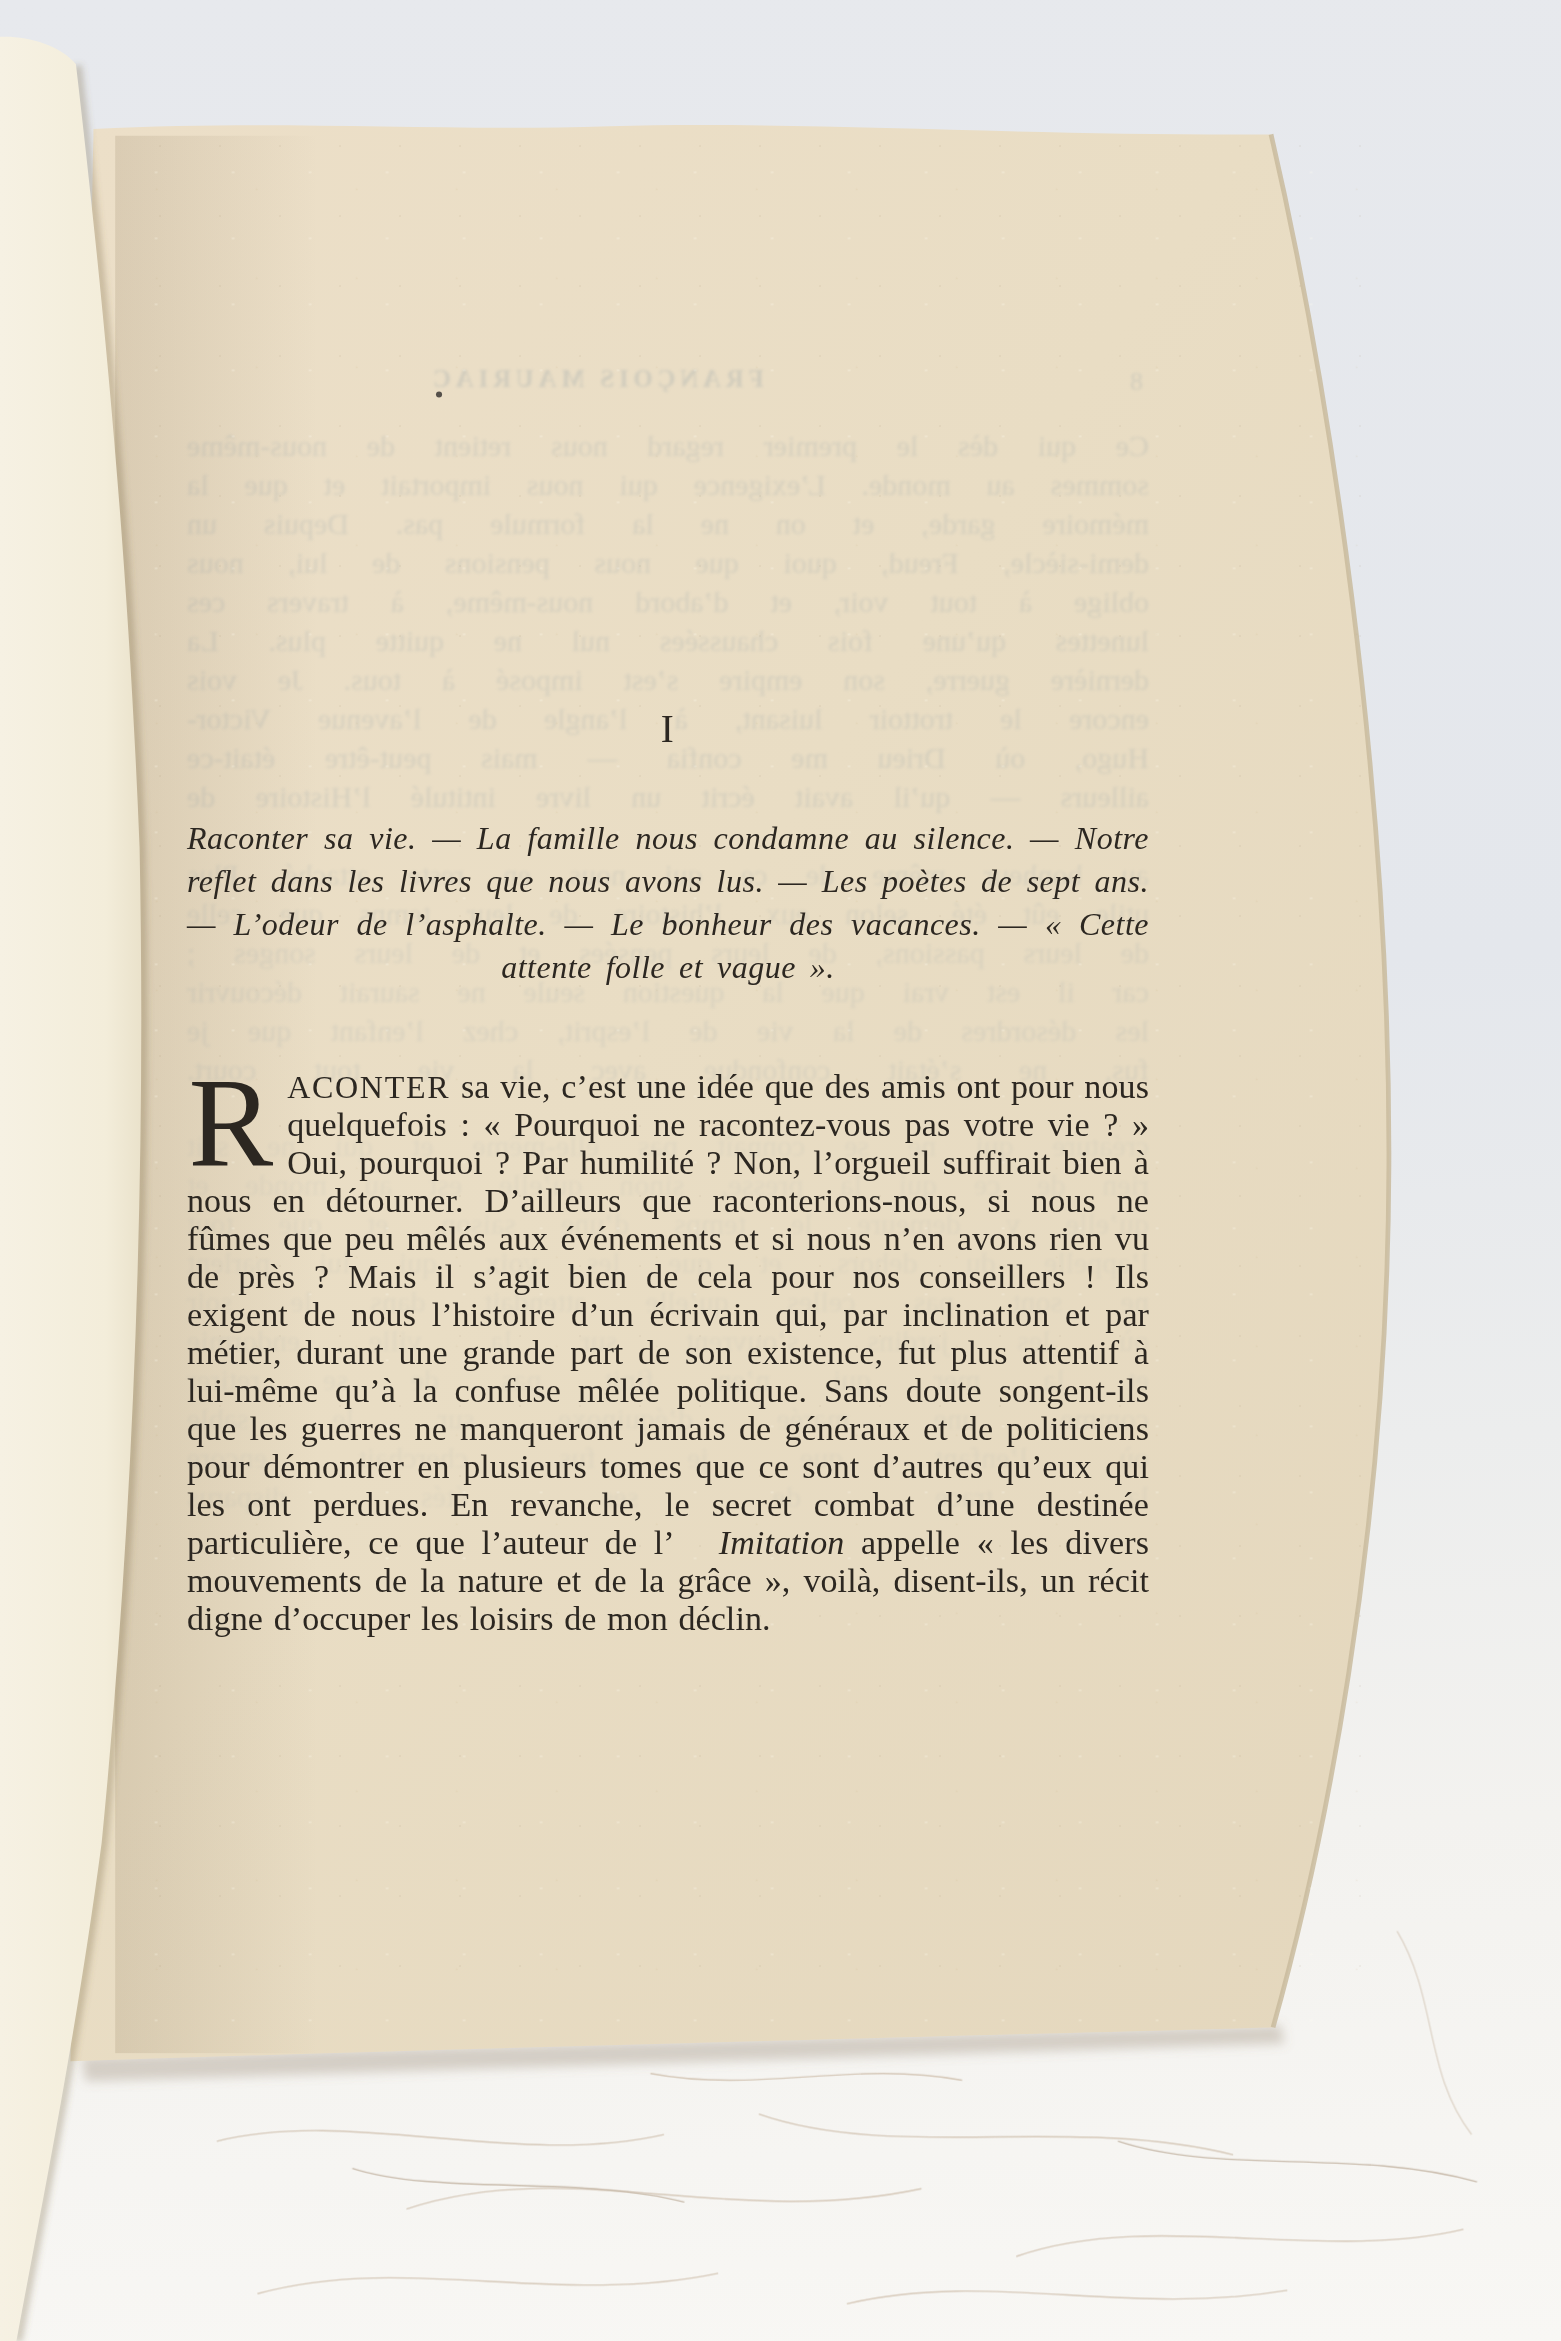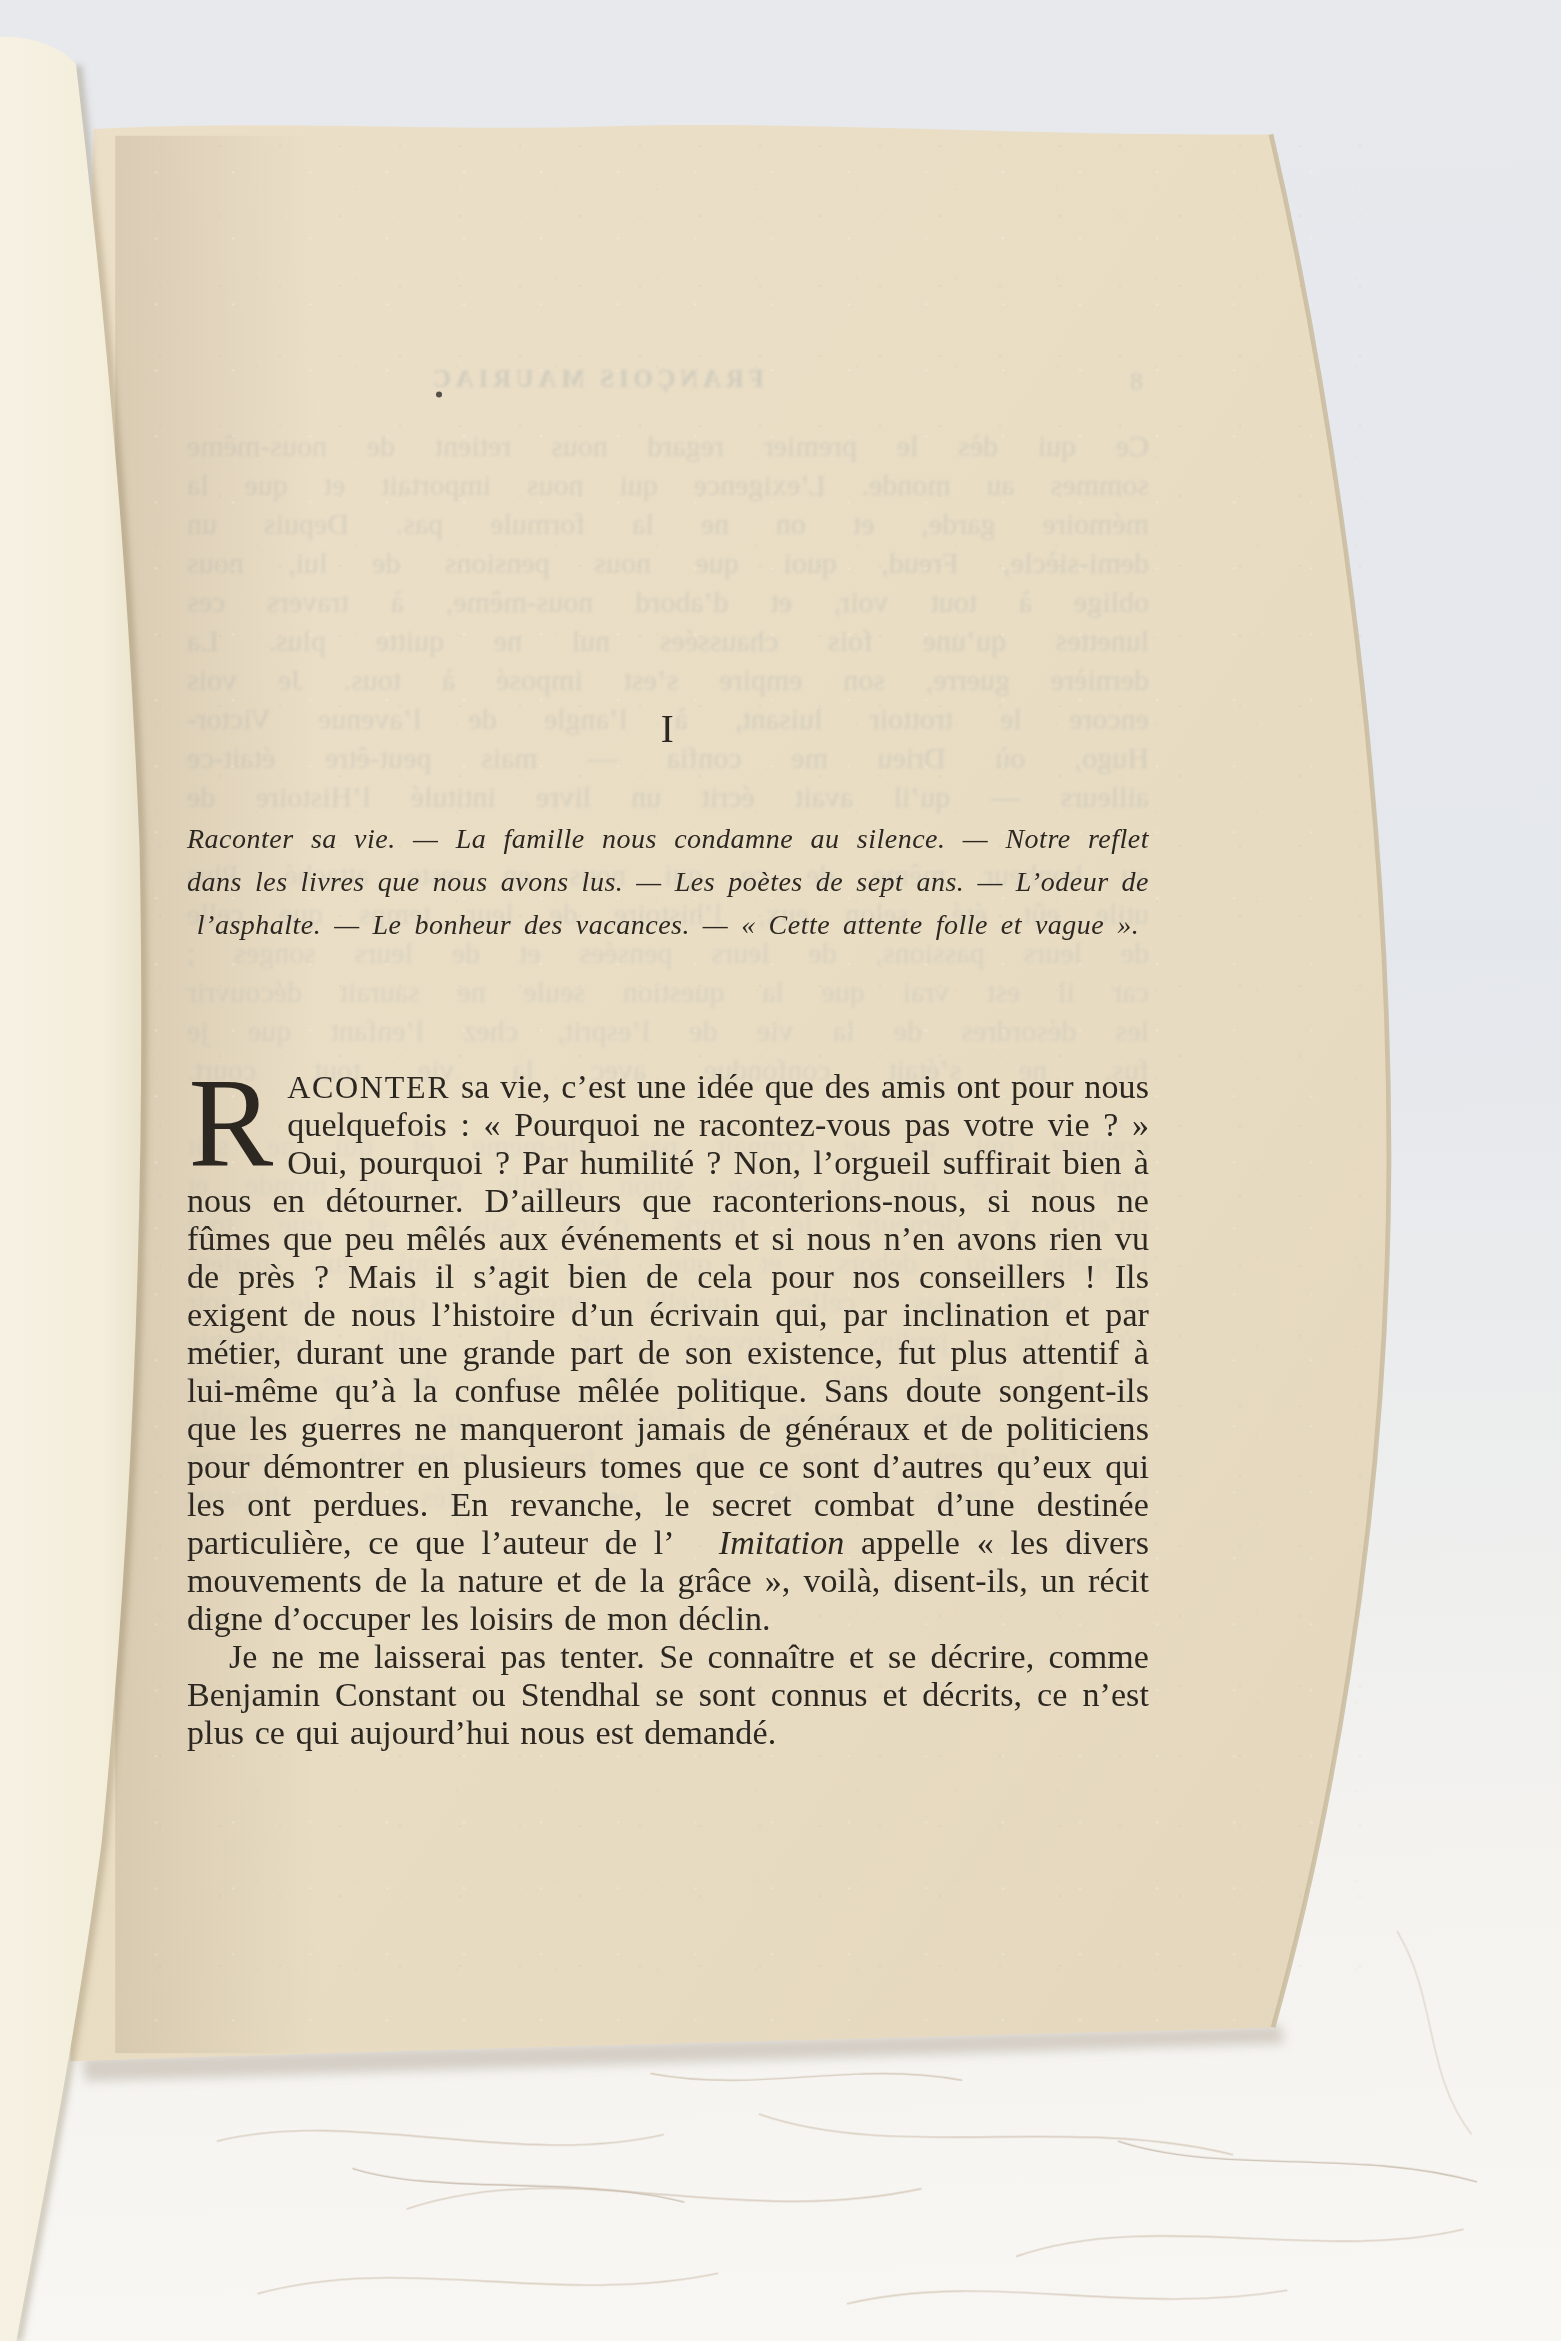--- a/index.html
+++ b/index.html
@@ -33,21 +33,21 @@
   #ghost-block-b{left:187px;top:855px;width:962px;opacity:.12;}
   #ghost-block-c{left:187px;top:1126px;width:962px;opacity:.065;}
   
   .ink{color:#2c2721;}
   #chapter-number{
     position:absolute;left:187px;top:705px;width:962px;
     text-align:center;font-size:39px;line-height:47px;letter-spacing:1.4px;
   }
   #chapter-summary{
     position:absolute;left:187px;top:817px;width:962px;
-    font-style:italic;font-size:28px;line-height:43px;
+    font-style:italic;font-size:32px;line-height:43px;
     text-align:justify;text-align-last:center;
     word-spacing:5.4px;letter-spacing:0.5px;
   }
   #body-text{
     position:absolute;left:187px;top:1068px;width:962px;
     font-size:34px;line-height:38px;text-align:justify;
     word-spacing:2px;letter-spacing:0.1px;
   }
   #body-text p{margin:0;padding:0;}
   .dropcap{
@@ -163,17 +163,16 @@
       <div class="gl">où l’enfant que je fus cherchait encore</div>
       <div class="gl">la trace de ses étés disparus</div>
     </div>
 
   <div id="chapter-number" class="ink">I</div>
 
   <div id="chapter-summary" class="ink">Raconter sa vie. — La famille nous condamne au silence. — Notre reflet dans les livres que nous avons lus. — Les poètes de sept ans. — L’odeur de l’asphalte. — Le bonheur des vacances. — «&nbsp;Cette attente folle et vague&nbsp;».</div>
 
   <div id="body-text" class="ink">
     <p id="para-1"><span class="dropcap">R</span><span class="smallcaps">ACONTER</span><span> sa vie, c’est une idée que des amis ont pour nous quelquefois&nbsp;: «&nbsp;Pourquoi ne racontez-vous pas votre vie&nbsp;?&nbsp;» Oui, pourquoi&nbsp;? Par humilité&nbsp;? Non, l’orgueil suffirait bien à nous en détourner. D’ailleurs que raconterions-nous, si nous ne fûmes que peu mêlés aux événements et si nous n’en avons rien vu de près&nbsp;? Mais il s’agit bien de cela pour nos conseillers&nbsp;! Ils exigent de nous l’histoire d’un écrivain qui, par inclination et par métier, durant une grande part de son existence, fut plus attentif à lui-même qu’à la confuse mêlée politique. Sans doute songent-ils que les guerres ne manqueront jamais de généraux et de politiciens pour démontrer en plusieurs tomes que ce sont d’autres qu’eux qui les ont perdues. En revanche, le secret combat d’une destinée particulière, ce que l’auteur de l’</span><span class="booktitle">Imitation</span><span> appelle «&nbsp;les divers mouvements de la nature et de la grâce&nbsp;», voilà, disent-ils, un récit digne d’occuper les loisirs de mon déclin.</span></p>
-    <p id="para-2">Je ne me laisserai pas tenter. Se connaître et se décrire, comme Benjamin Constant ou Stendhal se sont connus et décrits, ce n’est plus ce qui aujourd’hui nous est demandé.</p>
   </div>
 
 </div>
 
 
 </body></html>

